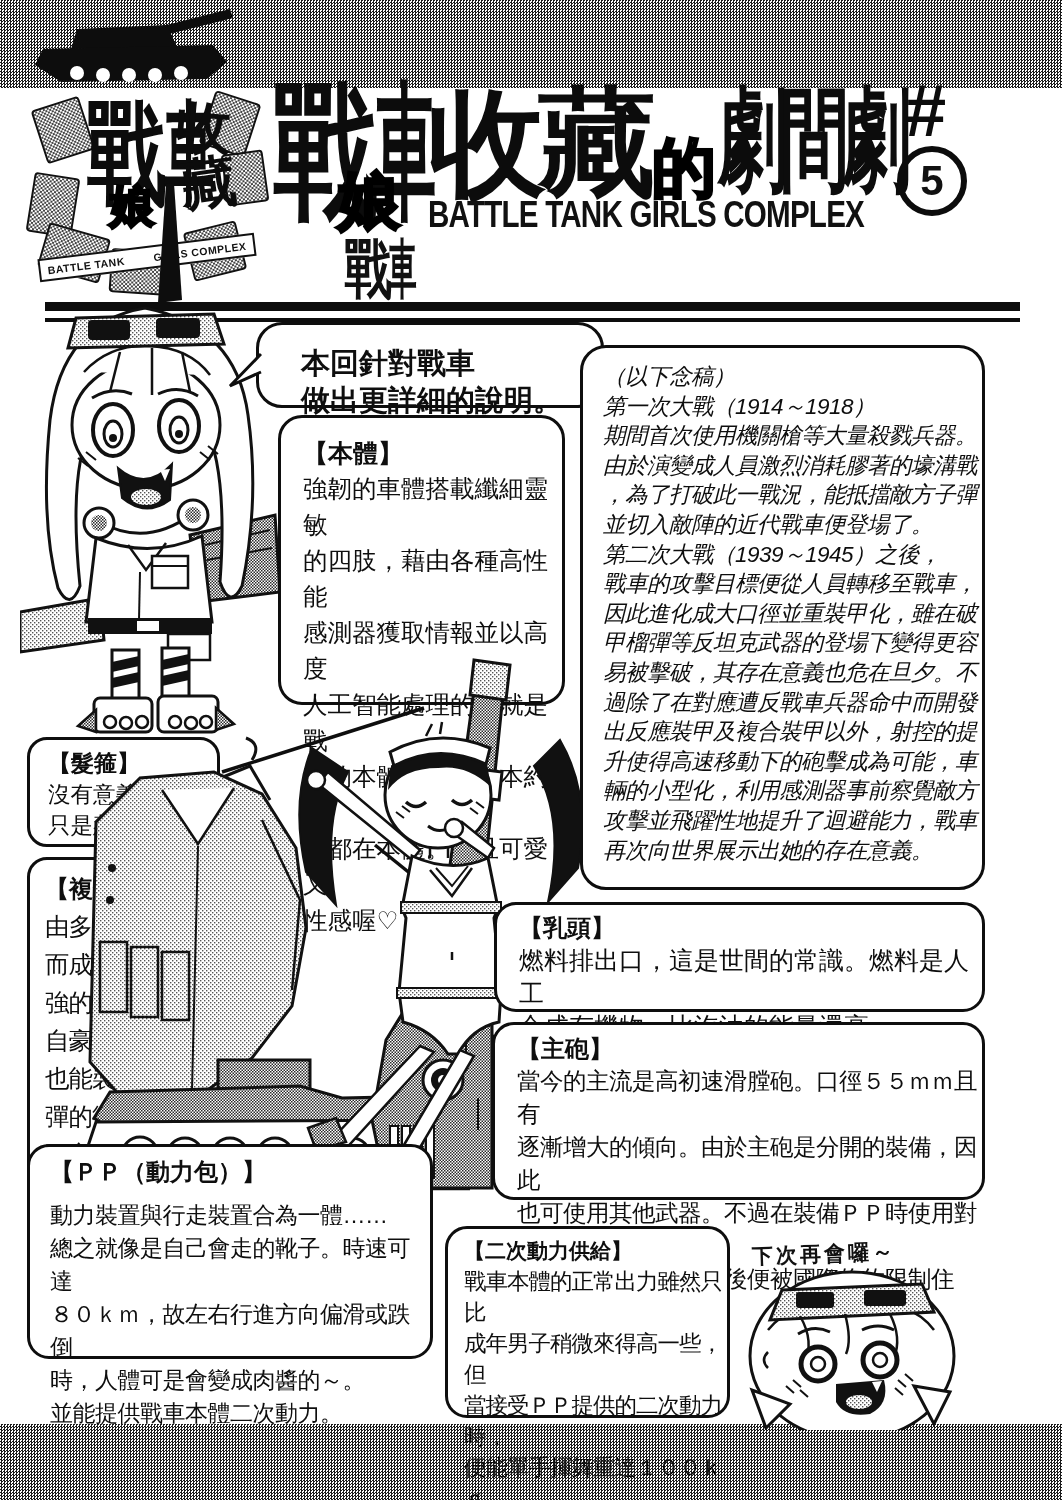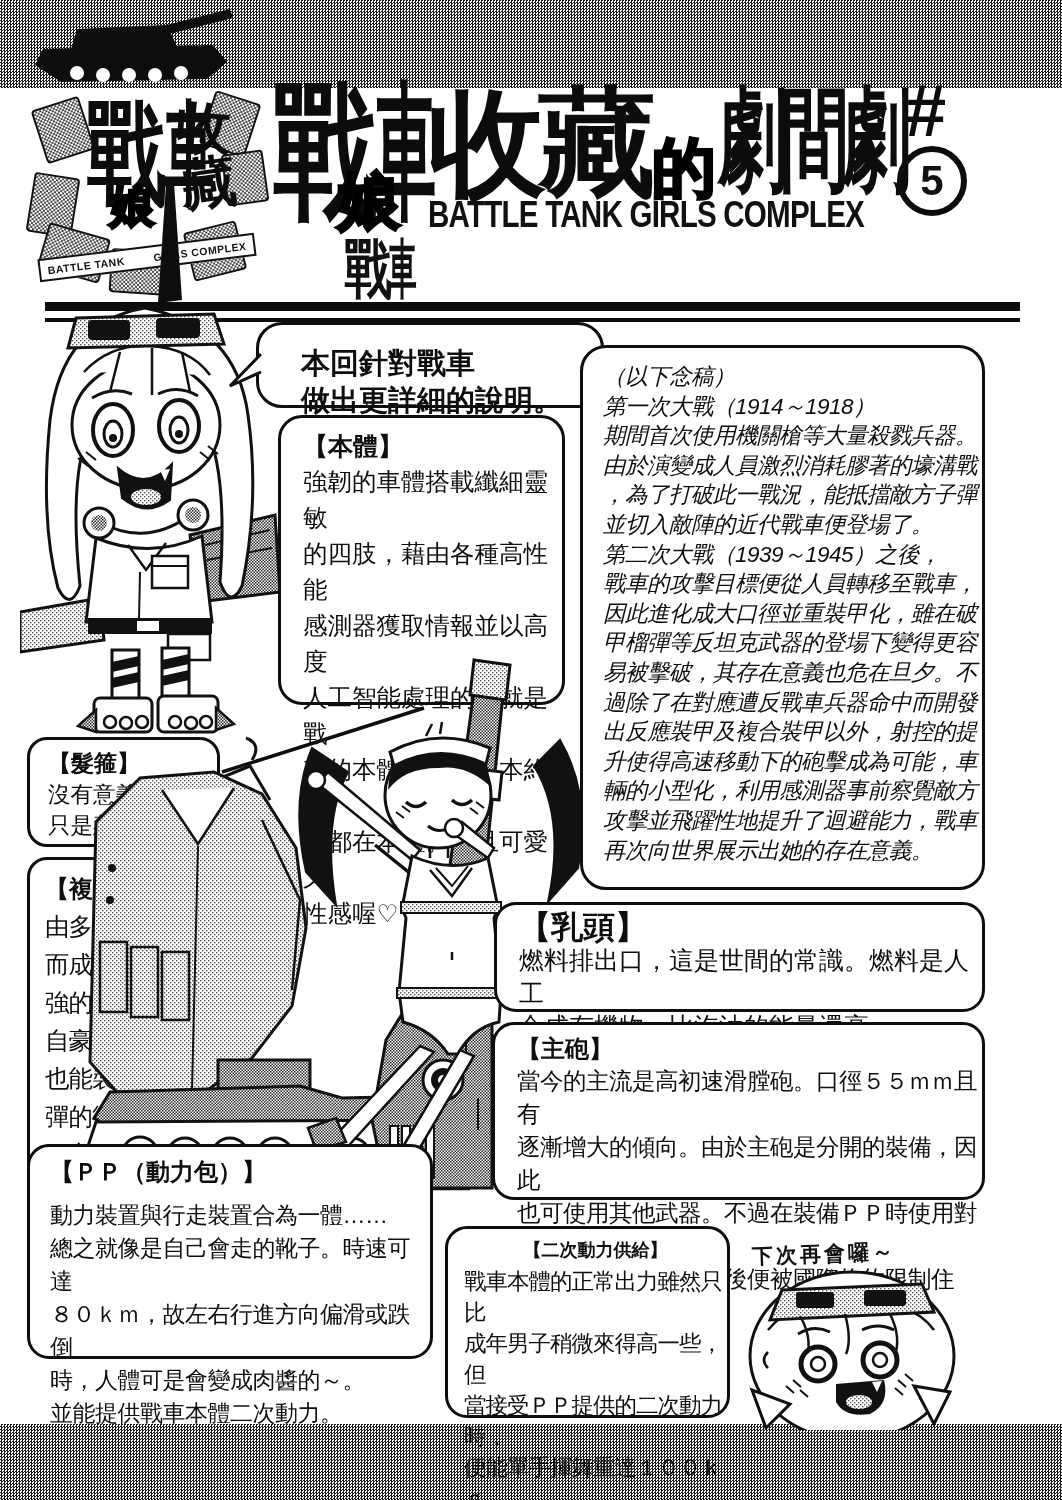--- a/index.html
+++ b/index.html
@@ -174,21 +174,21 @@
   <div class="box" style="left:256px;top:322px;width:348px;height:86px;border-radius:26px;">
     <div class="btext" style="padding:4px 0 0 42px;font-size:29px;line-height:37px;font-weight:bold;margin-top:16px;">本回針對戰車
 做出更詳細的說明。</div>
   </div>
   <svg class="abs" style="left:228px;top:352px;" width="34" height="40" viewBox="0 0 34 40">
     <polygon points="33,2 2,34 33,20" fill="#fff"></polygon>
     <path d="M33,2 L2,34 L33,20" fill="none" stroke="#0e0e0e" stroke-width="3"></path>
   </svg>
 
   <div class="box" style="left:278px;top:415px;width:287px;height:290px;border-radius:24px;">
-    <div style="padding:10px 0 0 22px;">
+    <div style="padding:10px 0 0 22px;margin-top:7px;">
       <div class="btitle" style="font-size:25px;line-height:36px;">【本體】</div>
       <div class="btext" style="font-size:24.5px;line-height:36px;">強韌的車體搭載纖細靈敏
 的四肢，藉由各種高性能
 感測器獲取情報並以高度
 人工智能處理的，就是戰
 車的本體。製造成本約六
 成都在本體。而且可愛又
 性感喔♡</div>
     </div>
   </div>
@@ -326,21 +326,21 @@
 過除了在對應遭反戰車兵器命中而開發
 出反應裝甲及複合裝甲以外，射控的提
 升使得高速移動下的砲擊成為可能，車
 輛的小型化，利用感測器事前察覺敵方
 攻擊並飛躍性地提升了迴避能力，戰車
 再次向世界展示出她的存在意義。</div>
   </div>
 
   <div class="box" style="left:494px;top:902px;width:491px;height:110px;border-radius:22px;">
     <div style="padding:6px 0 0 22px;">
-      <div class="btitle" style="font-size:32px;line-height:33px;">【乳頭】</div>
+      <div class="btitle" style="font-size:24px;line-height:33px;">【乳頭】</div>
       <div class="btext" style="font-size:25px;line-height:33px;">燃料排出口，這是世間的常識。燃料是人工
 合成有機物，比汽油的能量還高。</div>
     </div>
   </div>
 
   <div class="box" style="left:492px;top:1022px;width:493px;height:178px;border-radius:22px;">
     <div style="padding:7px 0 0 22px;">
       <div class="btitle" style="font-size:24px;line-height:33px;">【主砲】</div>
       <div class="btext" style="font-size:23.5px;line-height:33px;letter-spacing:-.5px;">當今的主流是高初速滑膛砲。口徑５５ｍｍ且有
 逐漸增大的傾向。由於主砲是分開的裝備，因此
@@ -355,21 +355,21 @@
       <div class="btext" style="font-size:23px;line-height:33px;letter-spacing:-.5px;margin-top:11px;">動力裝置與行走裝置合為一體……
 總之就像是自己會走的靴子。時速可達
 ８０ｋｍ，故左右行進方向偏滑或跌倒
 時，人體可是會變成肉醬的～。
 並能提供戰車本體二次動力。</div>
     </div>
   </div>
 
   <div class="box" style="left:445px;top:1226px;width:285px;height:192px;border-radius:22px;">
     <div style="padding:6px 0 0 16px;">
-      <div class="btitle" style="font-size:18px;line-height:31px;text-align:center;">【二次動力供給】</div>
+      <div class="btitle" style="font-size:21px;line-height:31px;">【二次動力供給】</div>
       <div class="btext" style="font-size:22.5px;line-height:31px;letter-spacing:-1px;">戰車本體的正常出力雖然只比
 成年男子稍微來得高一些，但
 當接受ＰＰ提供的二次動力時，
 便能單手揮舞重達１００ｋｇ
 的主砲喔～</div>
     </div>
   </div>
 
   <div class="abs serif" style="left:752px;top:1240px;font-size:21px;letter-spacing:3px;transform:rotate(-2deg);font-weight:bold;">下次再會囉～</div>
 

